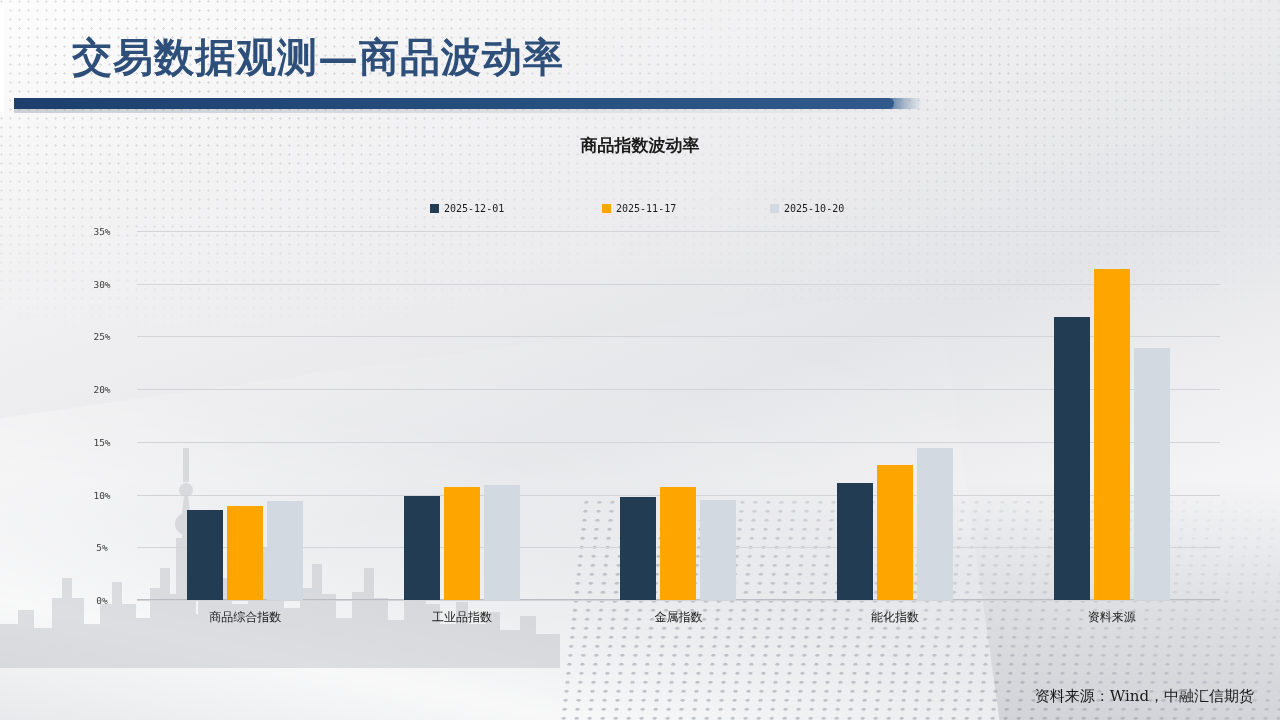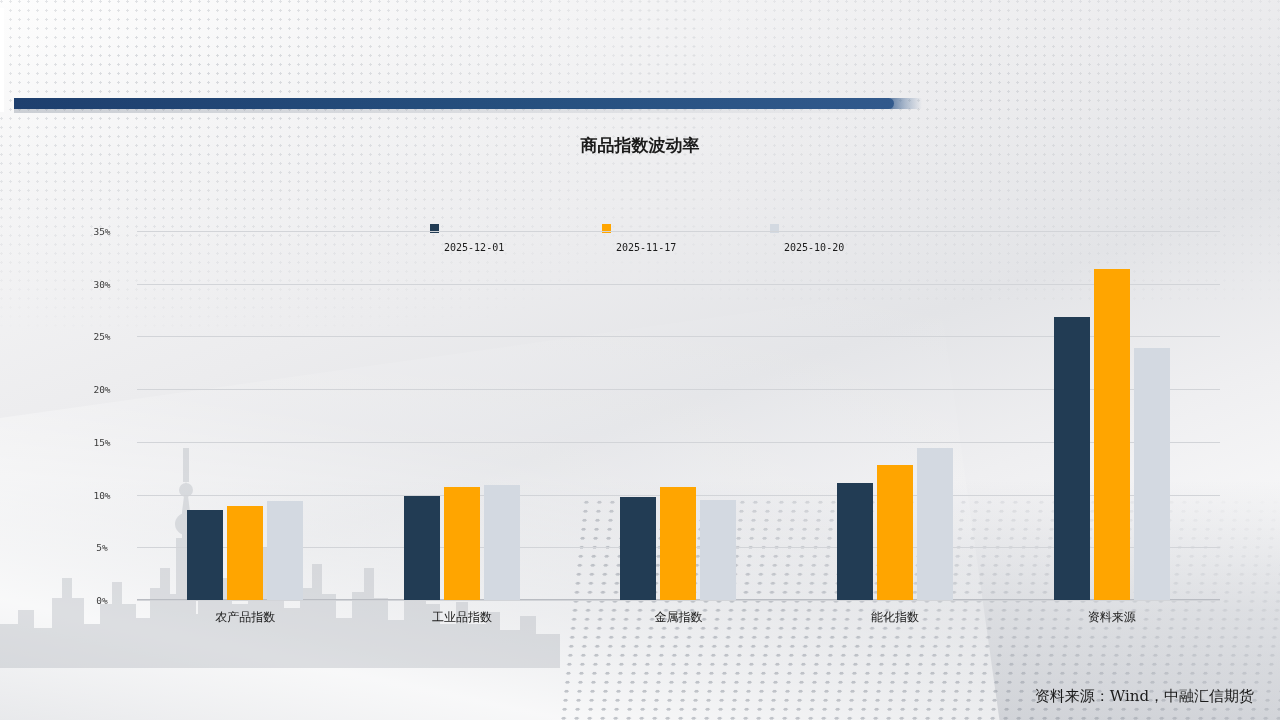--- a/index.html
+++ b/index.html
@@ -107,21 +107,21 @@
   .legend {
     position: absolute; left: 330px; top: 85px; width: 620px; height: 18px;
   }
   .legend-item { position: absolute; display: flex; align-items: center; gap: 5px; }
   .legend-item:nth-child(1) { left: 100px; }
   .legend-item:nth-child(2) { left: 272px; justify-content: space-between; }
   .legend-item:nth-child(3) { left: 440px; }
   .legend-swatch { width: 9px; height: 9px; display: inline-block; }
   .legend-label {
     font-family: "DejaVu Sans Mono", "Liberation Mono", monospace;
-    font-size: 10px; color: #1a1a1a; white-space: nowrap; margin-top: 39px;
+    font-size: 10px; color: #1a1a1a; white-space: nowrap;
   }
 
   .plot {
     position: absolute; left: 137px; top: 113px;
     width: 1083px; height: 369px;
   }
   .gridline {
     position: absolute; left: 0; width: 100%; height: 1px;
     background: #d2d4d8;
   }
@@ -177,20 +177,21 @@
       <ellipse cx="186" cy="96" rx="11" ry="11"></ellipse>
       <ellipse cx="186" cy="62" rx="7" ry="7"></ellipse>
       <rect x="183" y="20" width="6" height="34"></rect>
     </g>
   </svg>
 
   <div class="dots-bottom"></div>
 
   <div class="title-band"></div>
   <div class="left-edge"></div>
+  <div class="page-title">交易数据观测—商品波动率</div>
   <div class="title-rule-wrap">
     <div class="title-rule"></div>
     <div class="title-rule-tail"></div>
     <div class="title-rule-shadow"></div>
   </div>
 
   <div class="chart-area">
     <div class="chart-title">商品指数波动率</div>
 
     <div class="legend" id="legend">
@@ -228,21 +229,21 @@
           <div class="ytick" style="top: 100%;">0%</div>
         </div>
       <div class="axisline"></div>
       <div class="groups" id="groups">
           <div class="group">
             <div class="bars">
               <div class="bar" title="2025-12-01 商品综合指数 8.5%" style="height: 24.2857%; background: rgb(34, 60, 84);"></div>
               <div class="bar" title="2025-11-17 商品综合指数 8.9%" style="height: 25.4286%; background: rgb(255, 165, 0);"></div>
               <div class="bar" title="2025-10-20 商品综合指数 9.4%" style="height: 26.8571%; background: rgb(211, 217, 225);"></div>
             </div>
-            <div class="xlabel">农产品指数</div>
+            <div class="xlabel">商品综合指数</div>
           </div>
           <div class="group">
             <div class="bars">
               <div class="bar" title="2025-12-01 工业品指数 9.9%" style="height: 28.2857%; background: rgb(34, 60, 84);"></div>
               <div class="bar" title="2025-11-17 工业品指数 10.7%" style="height: 30.5714%; background: rgb(255, 165, 0);"></div>
               <div class="bar" title="2025-10-20 工业品指数 10.9%" style="height: 31.1429%; background: rgb(211, 217, 225);"></div>
             </div>
             <div class="xlabel">工业品指数</div>
           </div>
           <div class="group">

